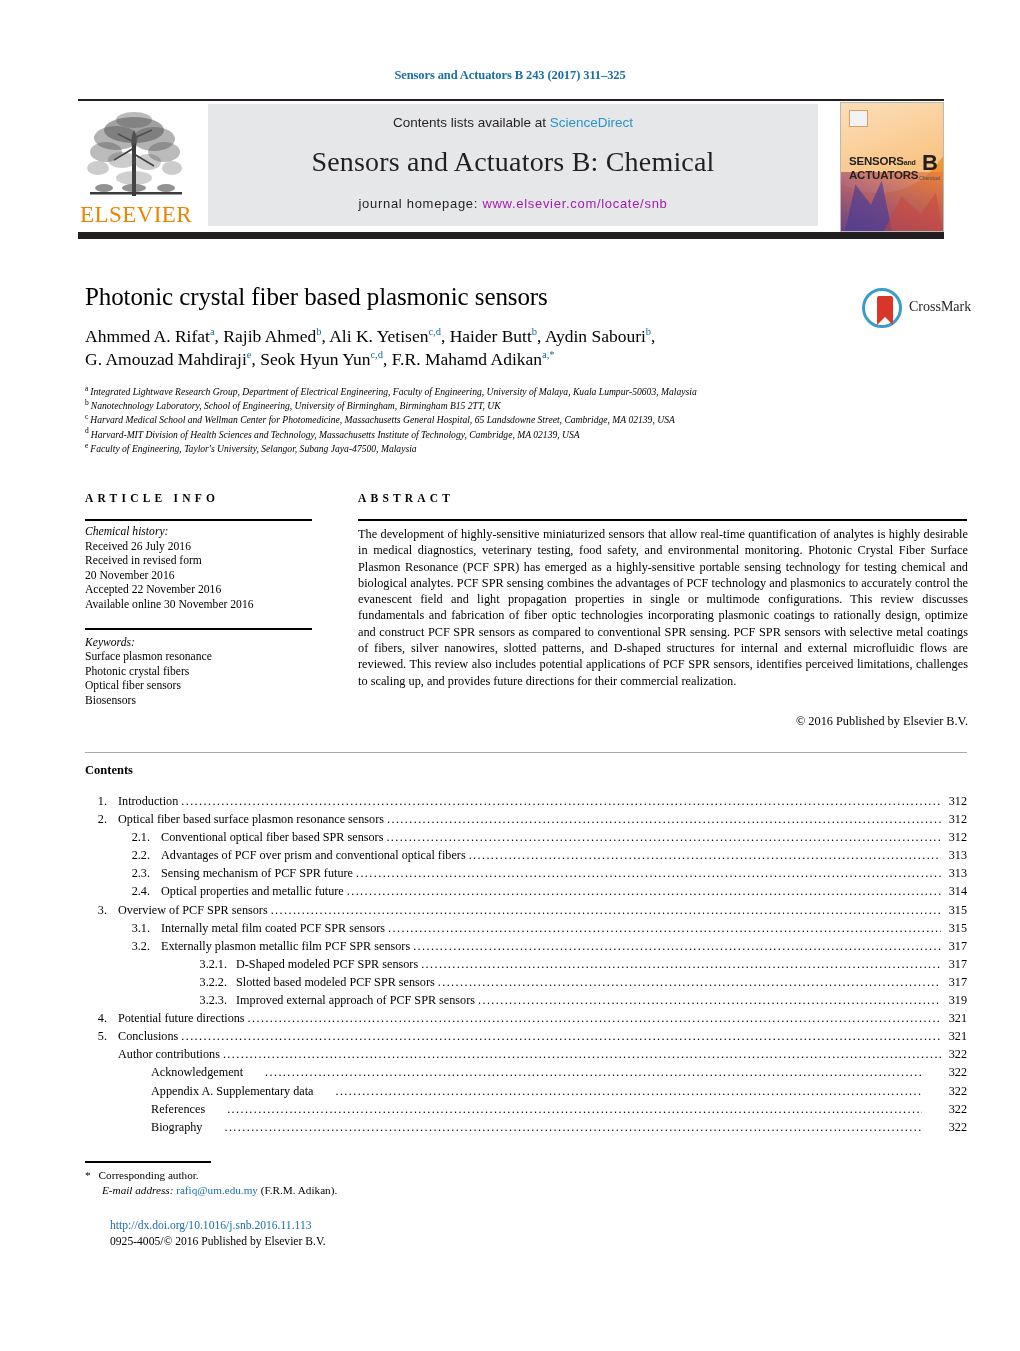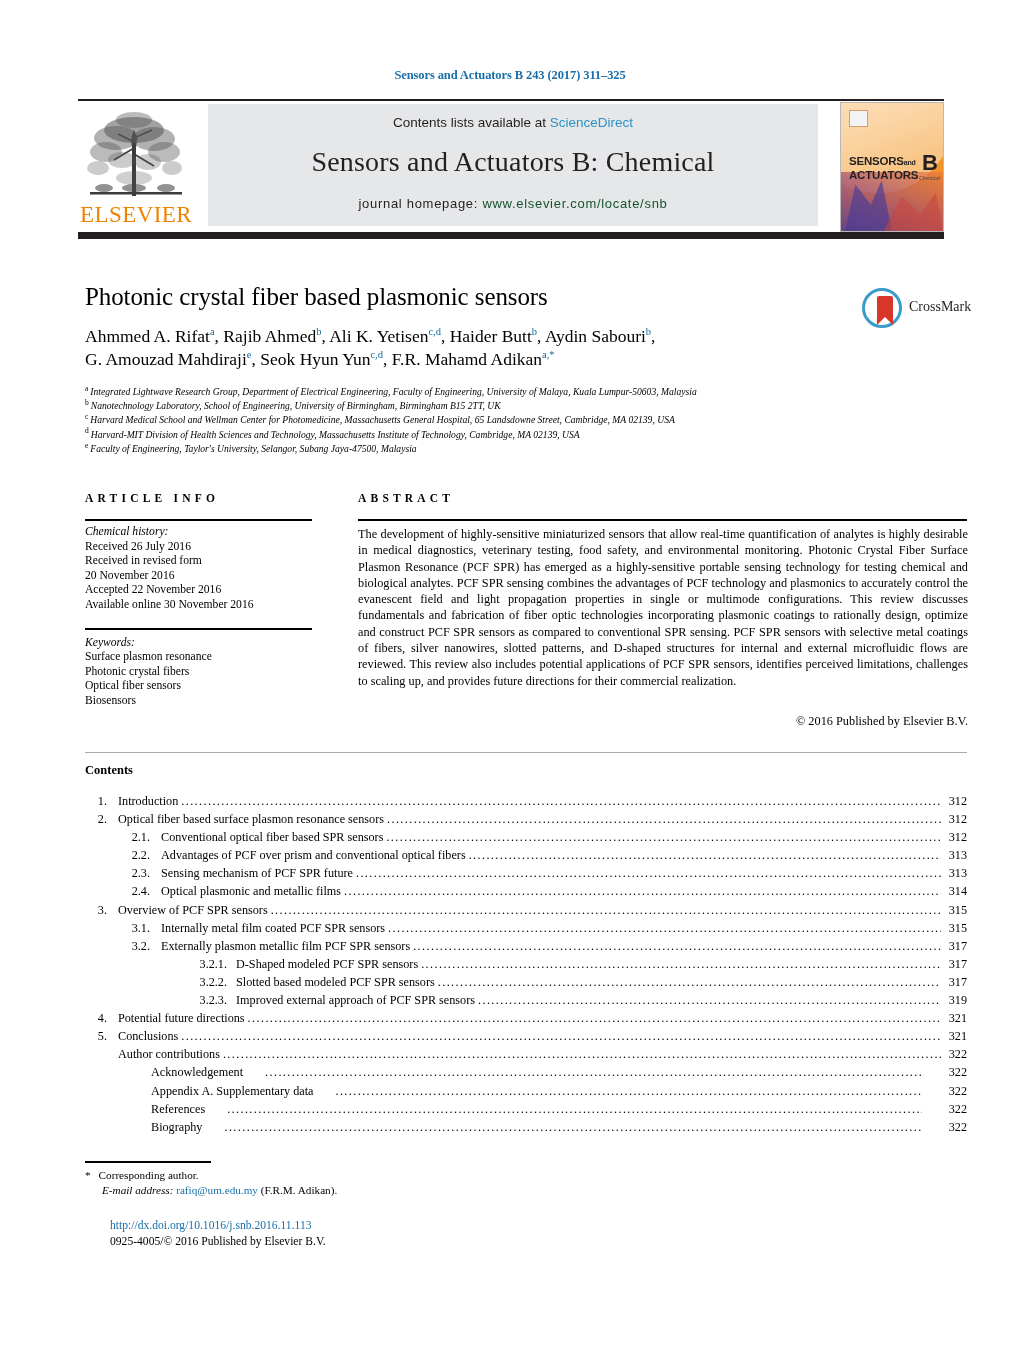--- a/index.html
+++ b/index.html
@@ -112,21 +112,21 @@
     position: absolute;
     left: 0; top: 92px;
     width: 610px;
     text-align: center;
     font-family: "Liberation Sans", sans-serif;
     font-size: 13px;
     letter-spacing: 0.7px;
     color: #231f20;
   }
   .band-home .url {
-    color: #14532d;
+    color: #a21caf;
   }
 
   .cover-thumb {
     position: absolute;
     right: 0px; top: 0px;
     width: 102px;
     height: 128px;
     border: 1px solid #b9b9b9;
     overflow: hidden;
     background: #fff;
@@ -633,21 +633,21 @@
         <span class="toc-page">313</span>
       </div>
       <div class="toc-row lvl2">
         <span class="toc-num">2.3.</span>
         <span class="toc-label">Sensing mechanism of PCF SPR future</span>
         <span class="toc-dots">....................................................................................................................................................................................................................................................................</span>
         <span class="toc-page">313</span>
       </div>
       <div class="toc-row lvl2">
         <span class="toc-num">2.4.</span>
-        <span class="toc-label">Optical plasmonic and metallic films</span>
+        <span class="toc-label">Optical properties and metallic future</span>
         <span class="toc-dots">....................................................................................................................................................................................................................................................................</span>
         <span class="toc-page">314</span>
       </div>
       <div class="toc-row lvl1">
         <span class="toc-num">3.</span>
         <span class="toc-label">Overview of PCF SPR sensors</span>
         <span class="toc-dots">....................................................................................................................................................................................................................................................................</span>
         <span class="toc-page">315</span>
       </div>
       <div class="toc-row lvl2">

